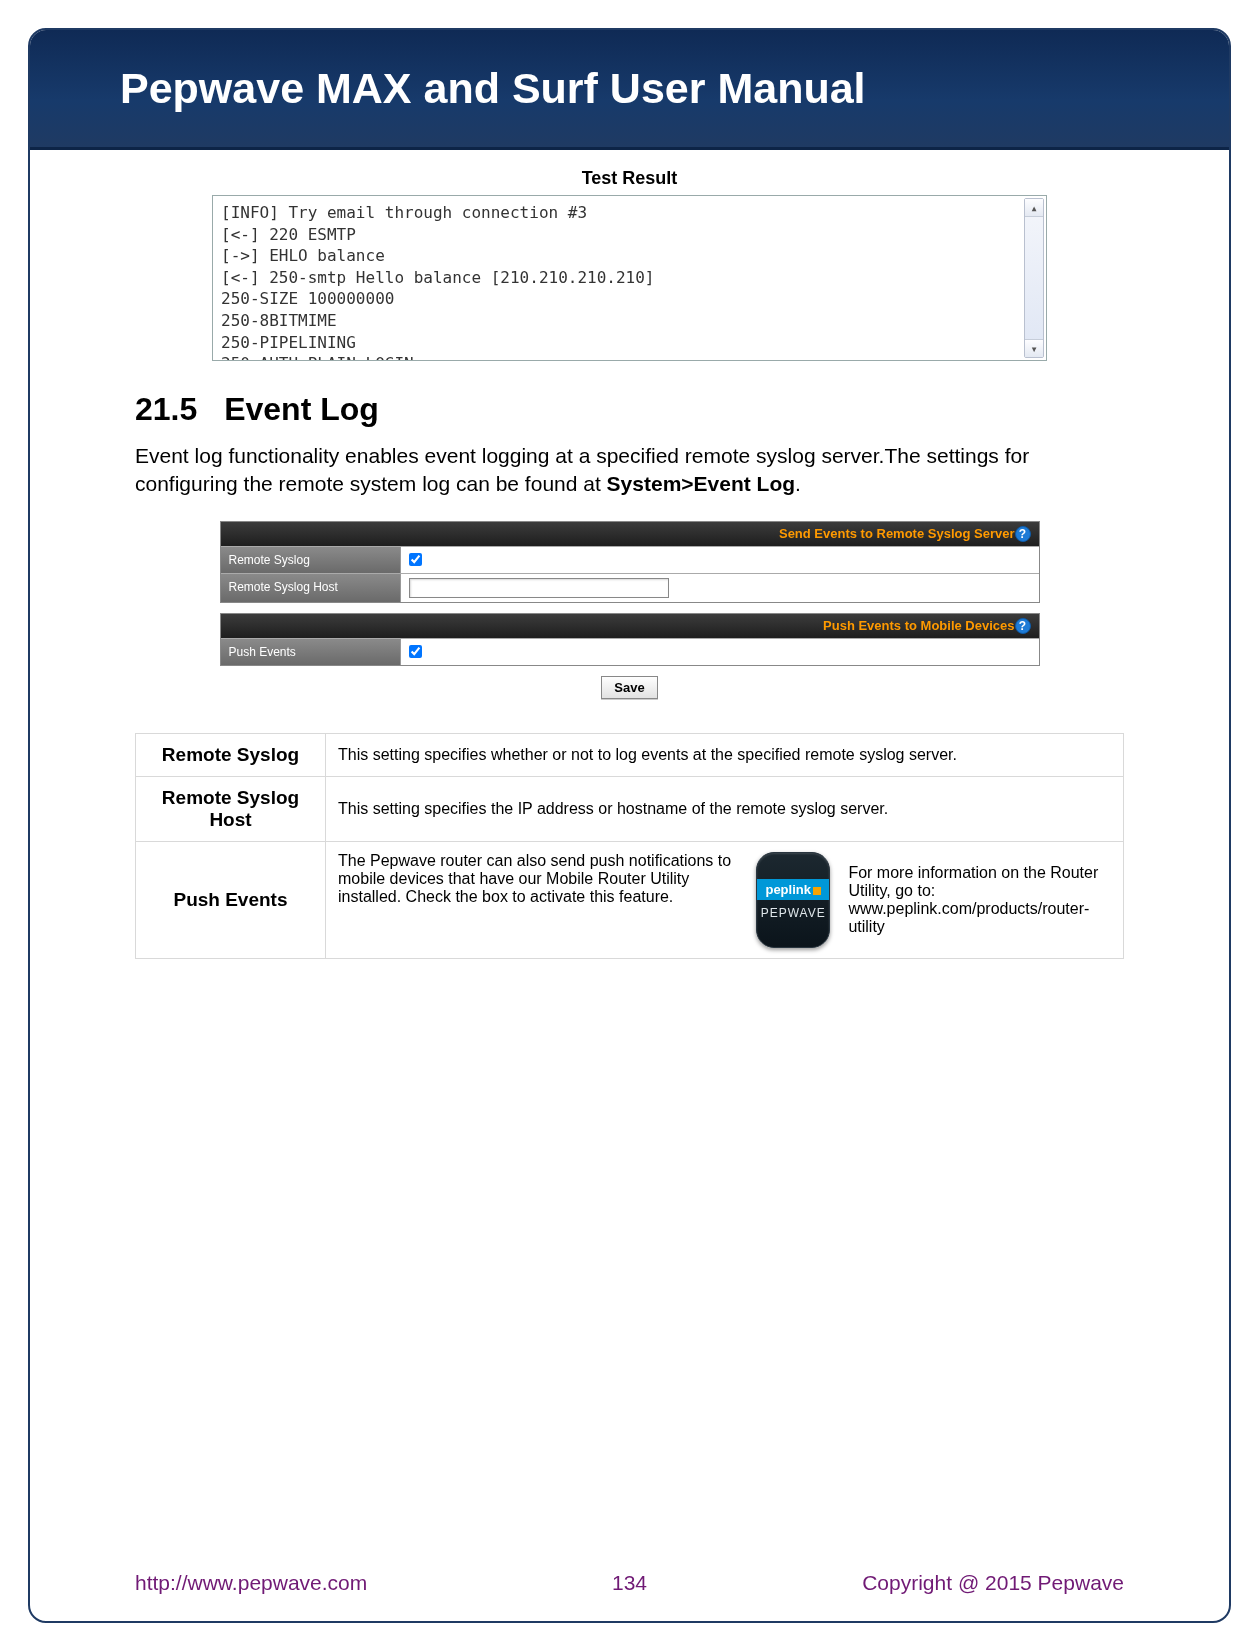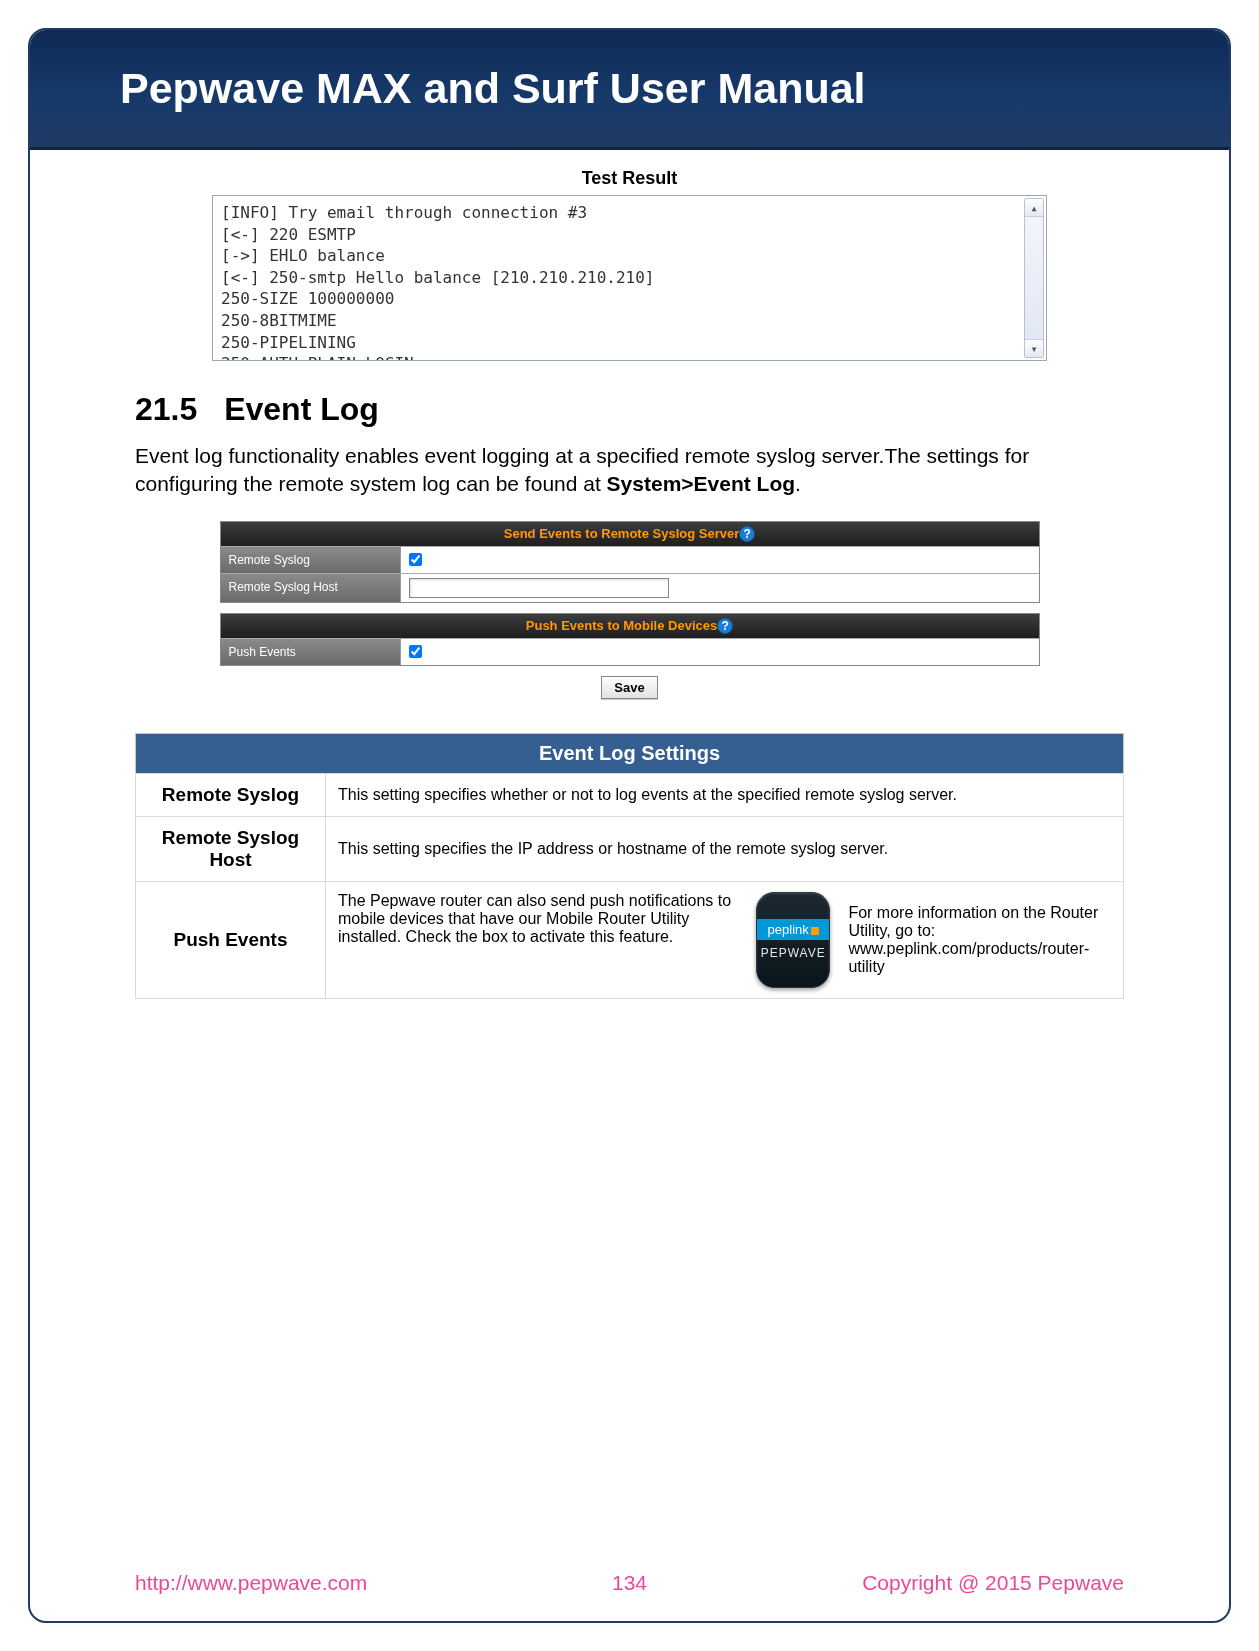--- a/index.html
+++ b/index.html
@@ -93,21 +93,21 @@
     border: 1px solid #888;
     margin-bottom: 10px;
     font-size: 13px;
     background: #fff;
   }
   .panel-header {
     background: linear-gradient(#3c3c3c, #1e1e1e);
     color: #ff9a00;
     font-weight: bold;
     padding: 4px 8px;
-    display: flex; justify-content: center; align-items: center;
+    display: flex; justify-content: flex-end; align-items: center;
   }
   .help-icon {
     width: 16px; height: 16px; border-radius: 50%;
     background: #1e7bd6; color: #fff;
     font-size: 12px; font-weight: bold;
     display: flex; align-items: center; justify-content: center;
     border: 1px solid #0d5aa7;
   }
   .panel-row {
     display: flex;
@@ -172,39 +172,39 @@
   .app-icon {
     width: 96px; height: 96px; border-radius: 18px;
     background: linear-gradient(#1c2830, #0b141b);
     border: 1px solid #2a3640;
     display: flex; flex-direction: column; align-items: center; justify-content: center;
     box-shadow: 0 2px 4px rgba(0,0,0,.4), inset 0 1px 2px rgba(255,255,255,.15);
     position: relative;
     overflow: hidden;
   }
   .app-icon .peplink {
-    font-size: 13px; font-weight: normal; color: #fff;
+    font-size: 13px; font-weight: bold; color: #fff;
     background: #0098d8;
     width: 100%; text-align: center;
     padding: 3px 0;
   }
   .app-icon .peplink .dot {
     display:inline-block; width:8px; height:8px; background:#f5a300; margin-left:2px; vertical-align:middle;
   }
   .app-icon .pepwave {
     color: #dfe6ea; font-size: 12px; letter-spacing: 1px;
     margin-top: 6px; font-weight: normal;
   }
 
   .footer {
     position: absolute;
     bottom: 26px; left: 0; right: 0;
     display: flex; justify-content: space-between;
     padding: 0 105px;
-    color: #ec4899;
+    color: #701a75;
     font-size: 21px;
     font-family: "Century Gothic", "Trebuchet MS", Arial, sans-serif;
   }
   .footer .center { position: absolute; left: 50%; transform: translateX(-50%); }
 </style>
 </head>
 <body>
 
 <div class="page-border">
   <div class="header-band">
@@ -274,23 +274,20 @@
         </div>
       </div>
 
       <div class="save-row">
         <button class="save-btn">Save</button>
       </div>
     </div>
 
     <table class="desc-table">
       <tbody>
-          <tr>
-            <th class="header" colspan="2">Event Log Settings</th>
-          </tr>
       <tr>
         <td class="rowlabel">Remote Syslog</td>
         <td>This setting specifies whether or not to log events at the specified remote syslog server.</td>
       </tr>
       <tr>
         <td class="rowlabel">Remote Syslog Host</td>
         <td>This setting specifies the IP address or hostname of the remote syslog server.</td>
       </tr>
       <tr>
         <td class="rowlabel">Push Events</td>

